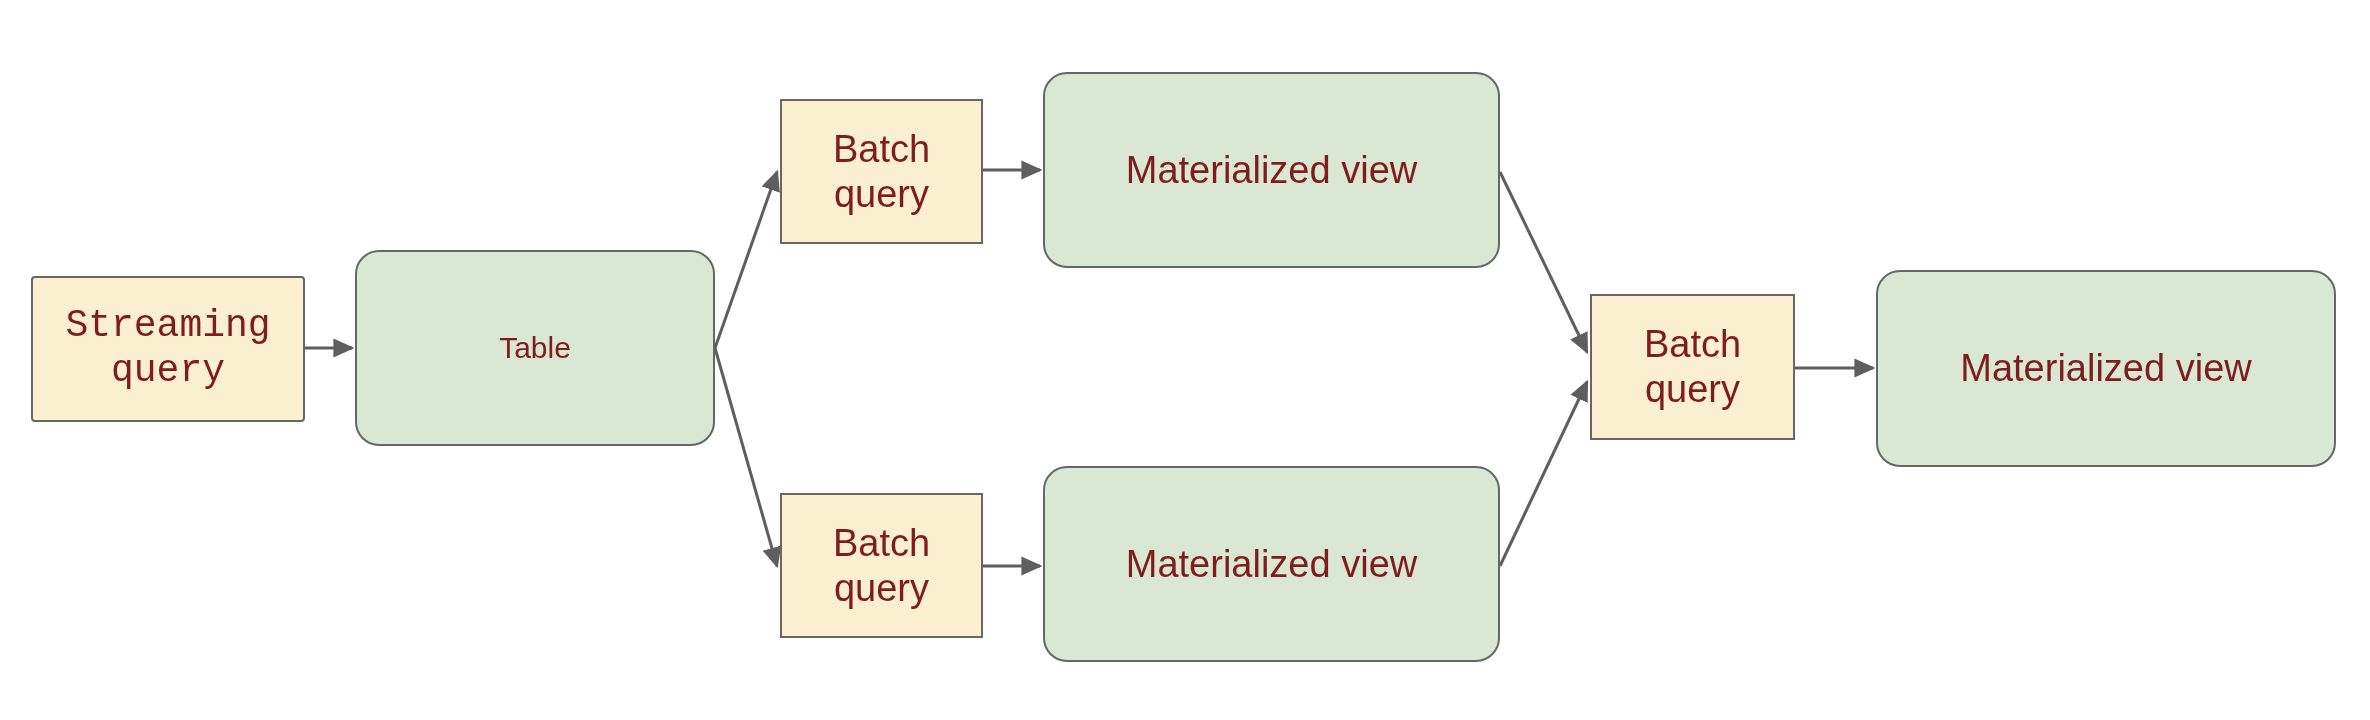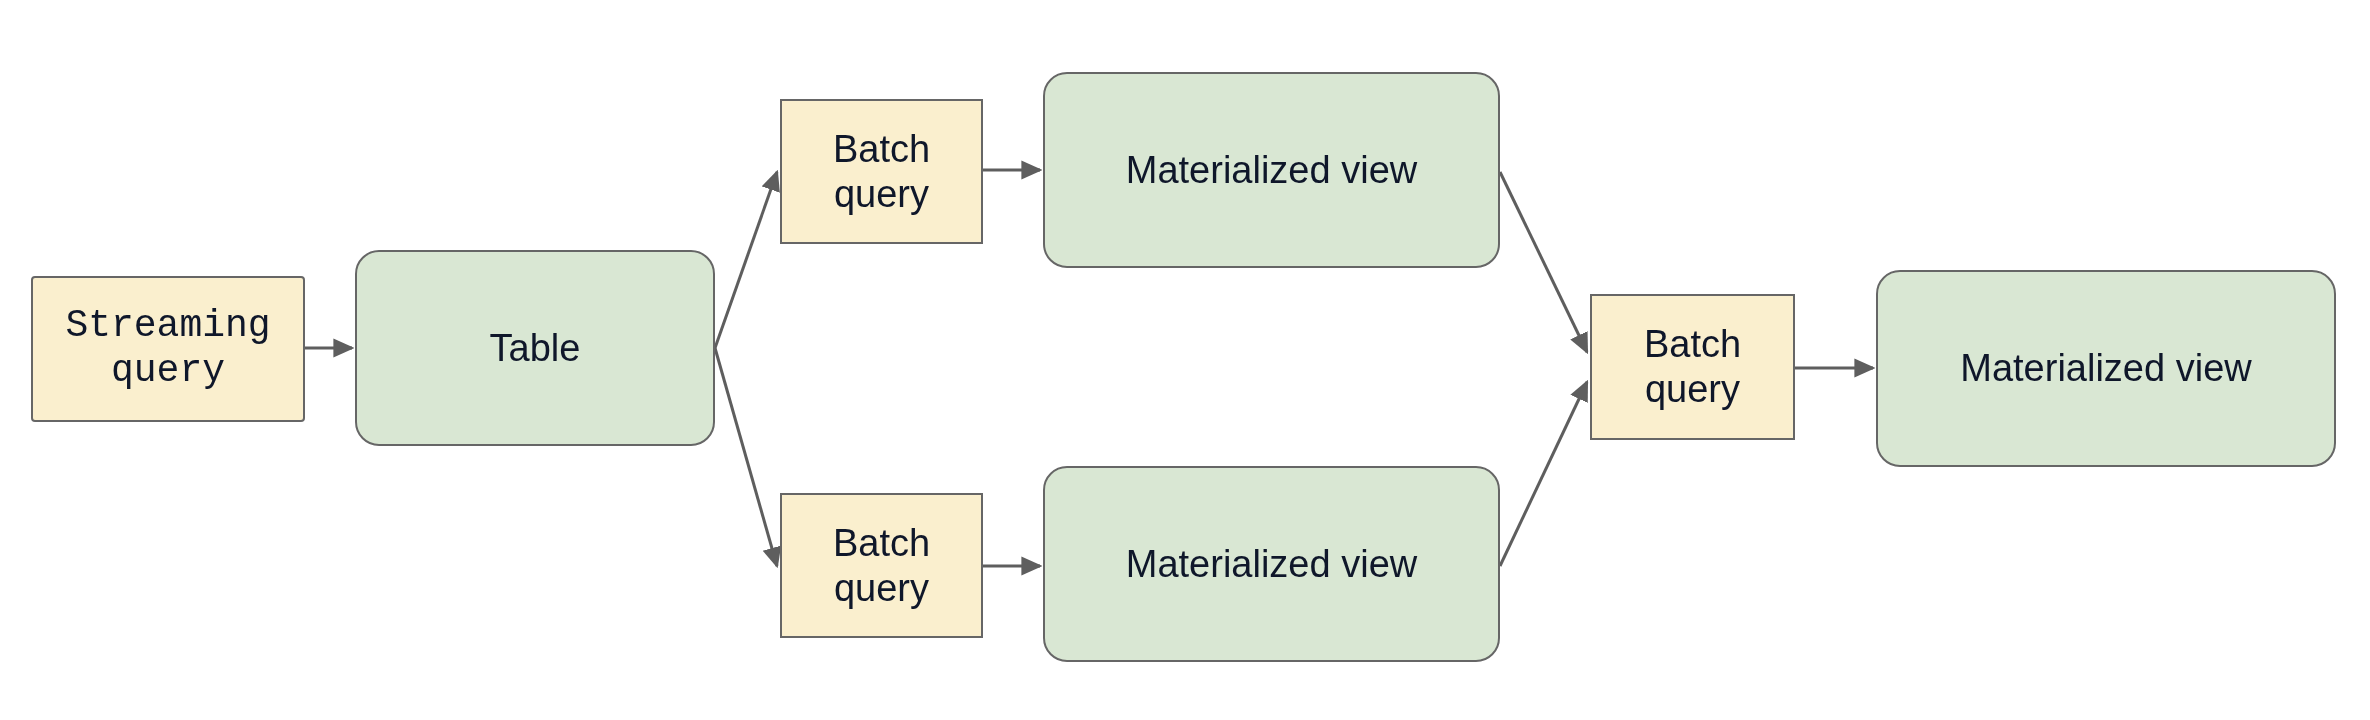--- a/index.html
+++ b/index.html
@@ -26,21 +26,21 @@
     pointer-events: none;
   }
   .node {
     position: absolute;
     box-sizing: border-box;
     display: flex;
     align-items: center;
     justify-content: center;
     text-align: center;
     border: 2px solid #666666;
-    color: #0f172a;
+    color: #7f1d1d;
     line-height: 1.18;
     white-space: pre-line;
     z-index: 2;
   }
   .node.query {
     background: #FAEFCE;
     border-radius: 0;
   }
   .node.artifact {
     background: #D9E7D3;
@@ -72,21 +72,21 @@
         <polyline points="1500,566 1587,382" fill="none" stroke="#5E5E5E" stroke-width="3" marker-end="url(#arrowhead)"></polyline>
         <polyline points="1795,368 1873,368" fill="none" stroke="#5E5E5E" stroke-width="3" marker-end="url(#arrowhead)"></polyline>
       </g>
   </svg>
 
   <div class="node query" style="left: 31px; top: 276px; width: 274px; height: 146px; font-size: 38px; background: rgb(250, 239, 206); border-radius: 4px; font-family: Liberation Mono, monospace;">
     <span class="node-label">Streaming
 query</span>
   </div>
 
-  <div class="node artifact" style="left: 355px; top: 250px; width: 360px; height: 196px; font-size: 38px; background: rgb(217, 231, 211);">
+  <div class="node artifact" style="left: 355px; top: 250px; width: 360px; height: 196px; font-size: 30px; background: rgb(217, 231, 211);">
     <span class="node-label">Table</span>
   </div>
 
   <div class="node query" style="left: 780px; top: 99px; width: 203px; height: 145px; font-size: 38px; background: rgb(250, 239, 206); border-radius: 0px;">
     <span class="node-label">Batch
 query</span>
   </div>
 
   <div class="node artifact" style="left: 1043px; top: 72px; width: 457px; height: 196px; font-size: 38px; background: rgb(217, 231, 211);">
     <span class="node-label">Materialized view</span>

